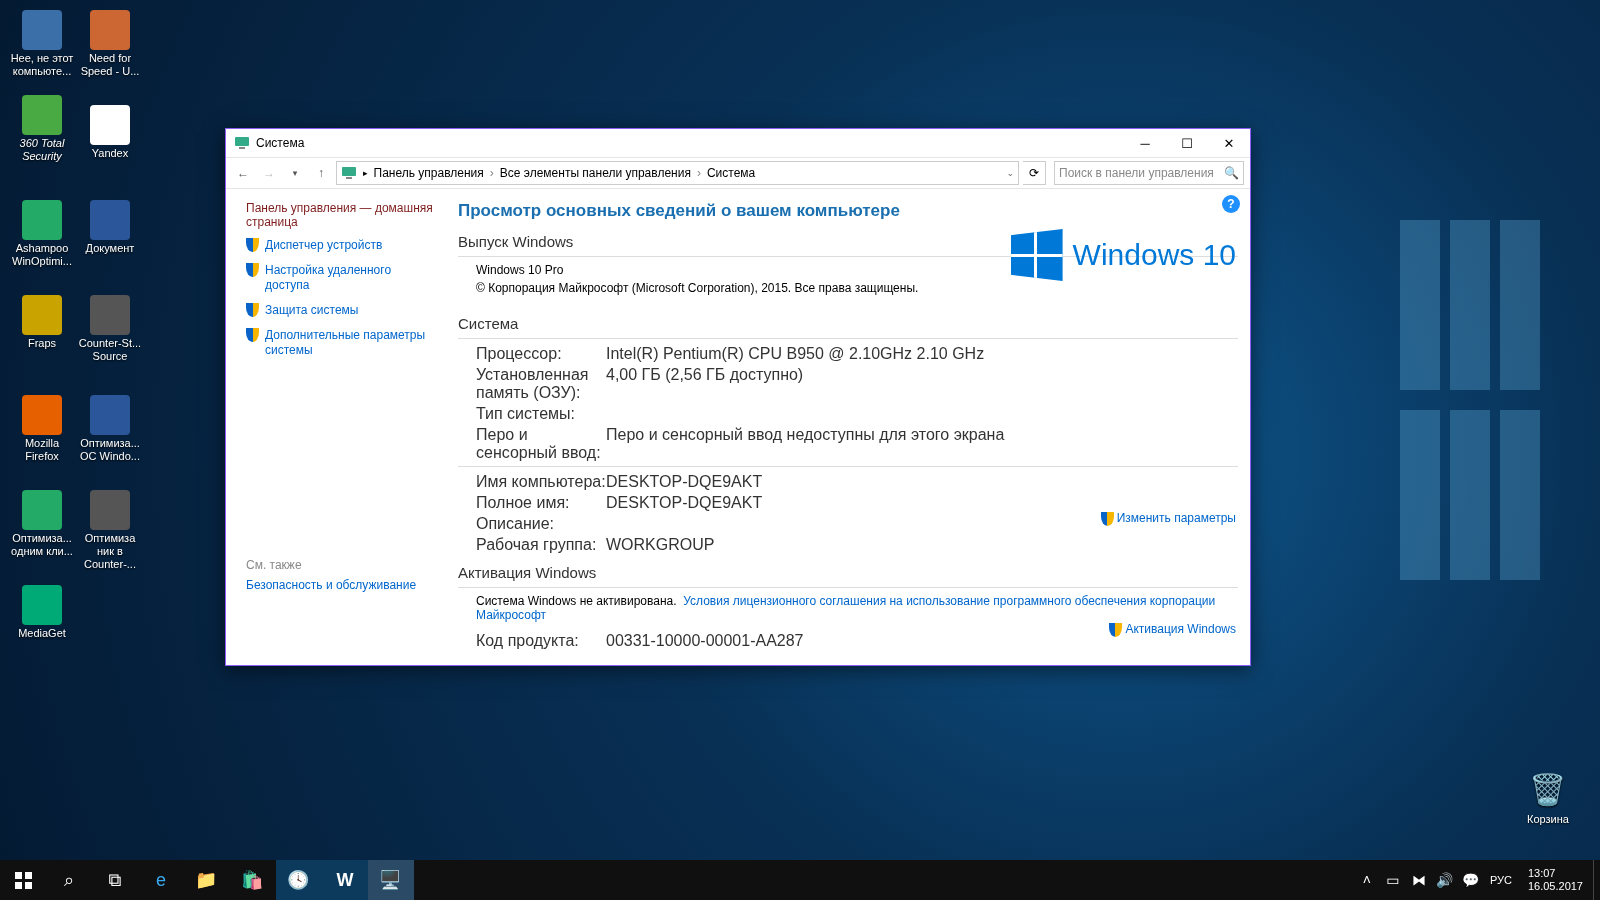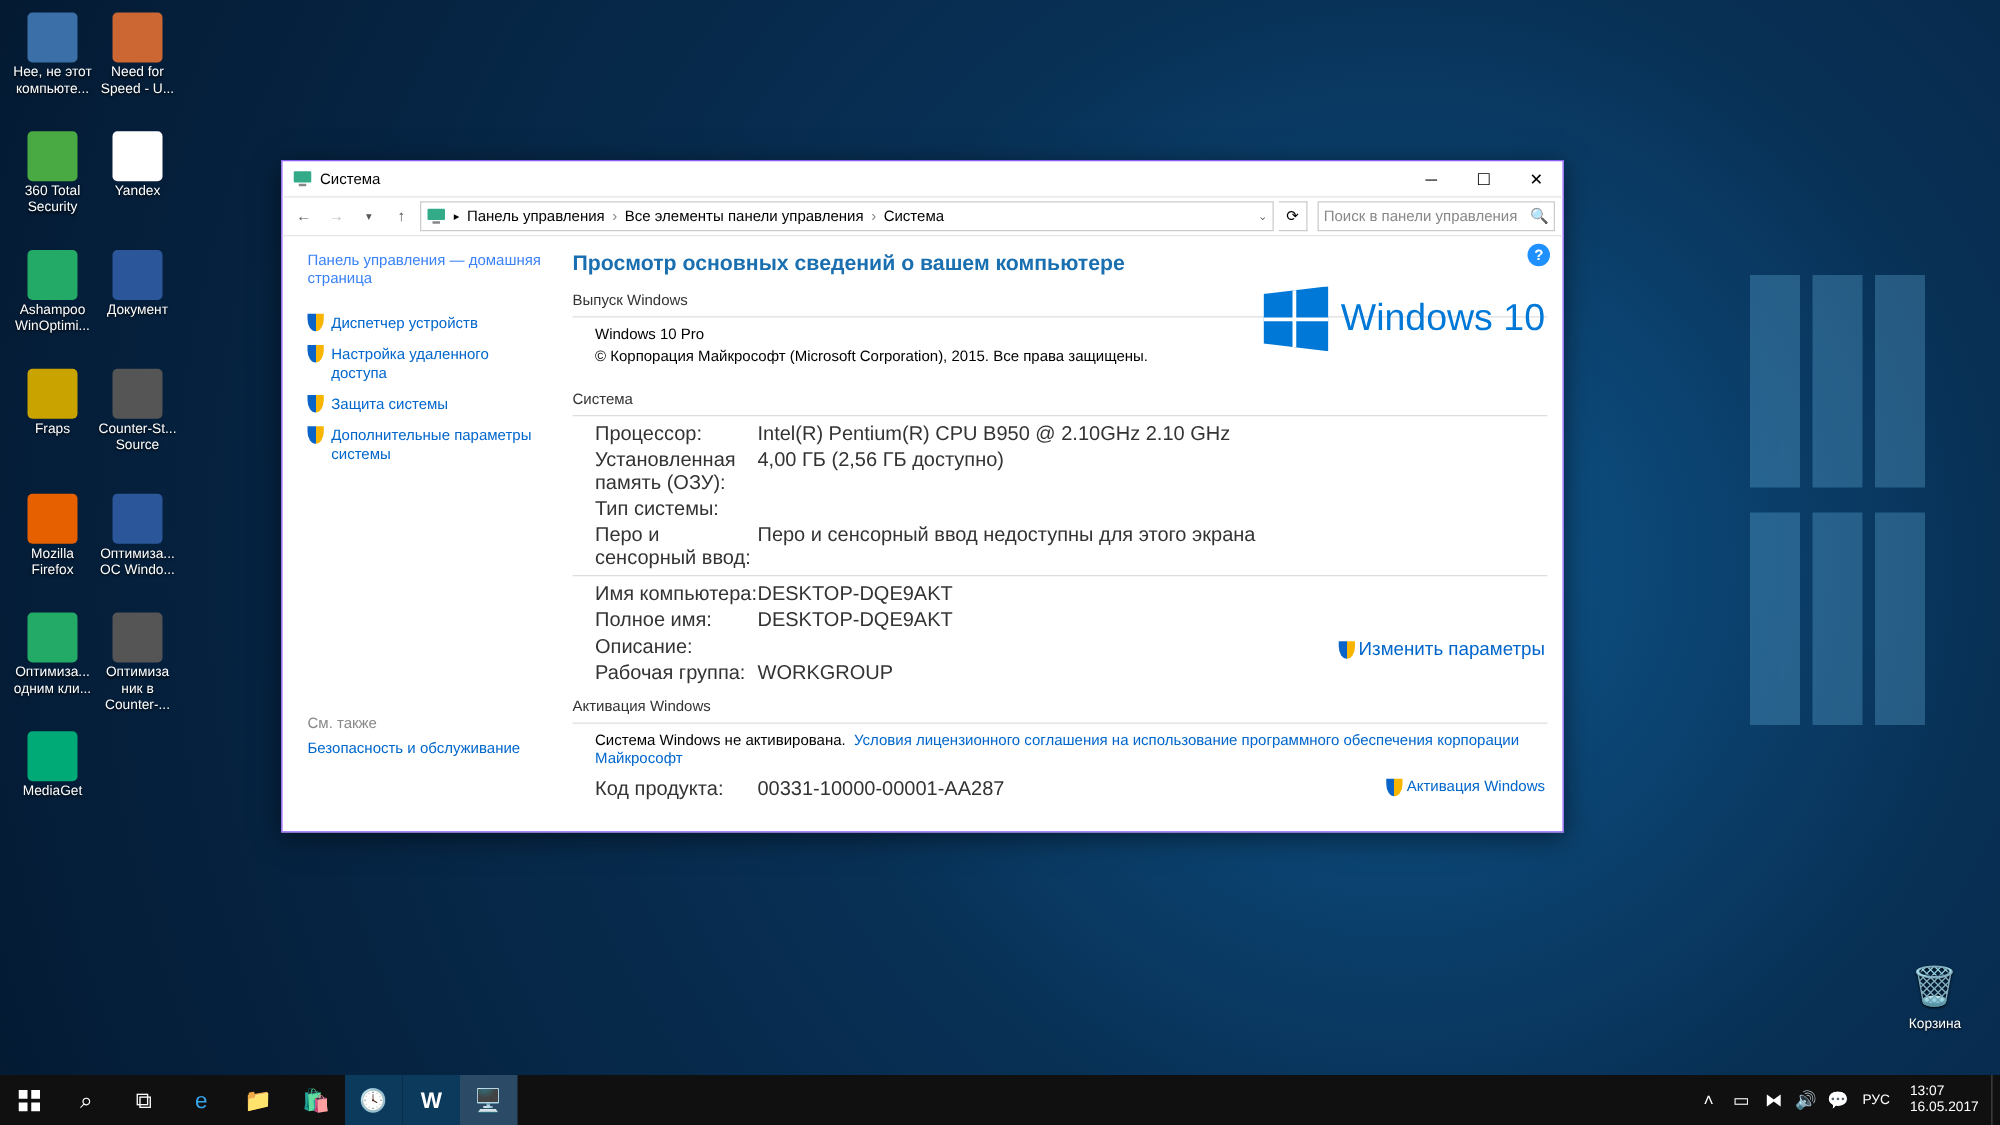--- a/index.html
+++ b/index.html
@@ -23,40 +23,40 @@
   .winbtn{width:42px;display:flex;align-items:center;justify-content:center;font-size:13px}
   .navbar{height:30px;display:flex;align-items:center;border-bottom:1px solid #e5e5e5;padding:0 6px;gap:4px}
   .navbtn{width:22px;height:22px;display:flex;align-items:center;justify-content:center;color:#555}
   .breadcrumb{flex:1;height:22px;border:1px solid #ccc;display:flex;align-items:center;padding:0 4px;font-size:12px;overflow:hidden}
   .breadcrumb .sep{margin:0 6px;color:#888}
   .refresh{width:22px;height:22px;border:1px solid #ccc;border-left:none;display:flex;align-items:center;justify-content:center}
   .search{width:180px;height:22px;border:1px solid #ccc;display:flex;align-items:center;padding:0 4px;color:#888;margin-left:4px}
   .search .mag{margin-left:auto}
   .body{flex:1;display:flex;overflow:hidden}
   .sidebar{width:190px;padding:12px 14px 12px 20px;font-size:12px;color:#0066cc;overflow:hidden}
-  .sidebar .topl{color:#3b82f6;margin-bottom:22px}
+  .sidebar .topl{color:#7f1d1d;margin-bottom:9px}
   .sidebar .item{display:flex;align-items:flex-start;gap:6px;margin-bottom:10px;line-height:15px}
   .shield{width:13px;height:14px;flex:none;background:linear-gradient(90deg,#0a64c8 50%,#f7b500 50%);border-radius:0 0 50% 50%/0 0 70% 70%}
   .sidebar .also{color:#888;margin-top:200px}
   .sidebar .alsoitem{color:#0066cc;margin-top:6px}
   .content{flex:1;padding:8px 12px 12px 8px;position:relative;overflow:hidden}
   .help{position:absolute;right:10px;top:6px;width:18px;height:18px;border-radius:50%;background:#1e90ff;color:#fff;font-weight:bold;font-size:12px;display:flex;align-items:center;justify-content:center}
   h1.main{color:#1a6fb0;font-weight:700;font-size:17px;margin:4px 0 12px}
-  .section-h{font-size:12px;color:#333;margin:4px 0 6px}
+  .section-h{font-size:15px;color:#333;margin:4px 0 6px}
   .kv{display:flex;font-size:16px;margin:3px 0 3px 18px}
   .kv .k{width:130px;color:#333}
   .kv .v{flex:1;color:#333}
   .indent{margin-left:18px;font-size:12px;margin-bottom:4px}
   .winlogo{position:absolute;right:14px;top:40px;display:flex;align-items:center;gap:10px;color:#0078d7;font-size:30px;font-weight:300}
   .winlogo .sq{width:52px;height:52px;background:#0078d7;clip-path:polygon(0 12%,100% 0,100% 100%,0 88%);position:relative}
   .winlogo .sq::before,.winlogo .sq::after{content:"";position:absolute;background:#fff}
   .winlogo .sq::before{left:0;right:0;top:49%;height:3px}
   .winlogo .sq::after{top:0;bottom:0;left:45%;width:3px}
   hr.sep{border:none;border-top:1px solid #ddd;margin:4px 0 6px}
-  .changebox{position:absolute;right:14px;top:322px;font-size:15px;text-align:center}
+  .changebox{position:absolute;right:14px;top:322px;font-size:12px;text-align:center}
   .changebox a{color:#0066cc}
   .link{color:#0066cc}
   .actlink{position:absolute;right:14px;bottom:28px;font-size:12px}
   .actlink a{color:#0066cc}
   
   .taskbar{position:absolute;left:0;right:0;bottom:0;height:40px;background:#101010;display:flex;align-items:center;color:#fff}
   .tbtn{width:46px;height:40px;display:flex;align-items:center;justify-content:center;font-size:18px}
   .tbtn.active{background:#2b4a66}
   .tray{margin-left:auto;display:flex;align-items:center;height:100%}
   .tray .t{width:26px;text-align:center;font-size:14px}
@@ -80,21 +80,21 @@
   </div>
   <div id="icons">
       <div class="icon" style="left: 10px; top: 10px;">
         <div class="glyph" style="background:#3a6fa8"></div>
         <div>Нее, не этот компьюте...</div>
       </div>
       <div class="icon" style="left: 78px; top: 10px;">
         <div class="glyph" style="background:#c63"></div>
         <div>Need for Speed - U...</div>
       </div>
-      <div class="icon" style="left: 10px; top: 105px;">
+      <div class="icon" style="left: 10px; top: 95px; font-style: italic;">
         <div class="glyph" style="background:#49a942"></div>
         <div>360 Total Security</div>
       </div>
       <div class="icon" style="left: 78px; top: 105px;">
         <div class="glyph" style="background:#fff"></div>
         <div>Yandex</div>
       </div>
       <div class="icon" style="left: 10px; top: 200px;">
         <div class="glyph" style="background:#2a6"></div>
         <div>Ashampoo WinOptimi...</div>

